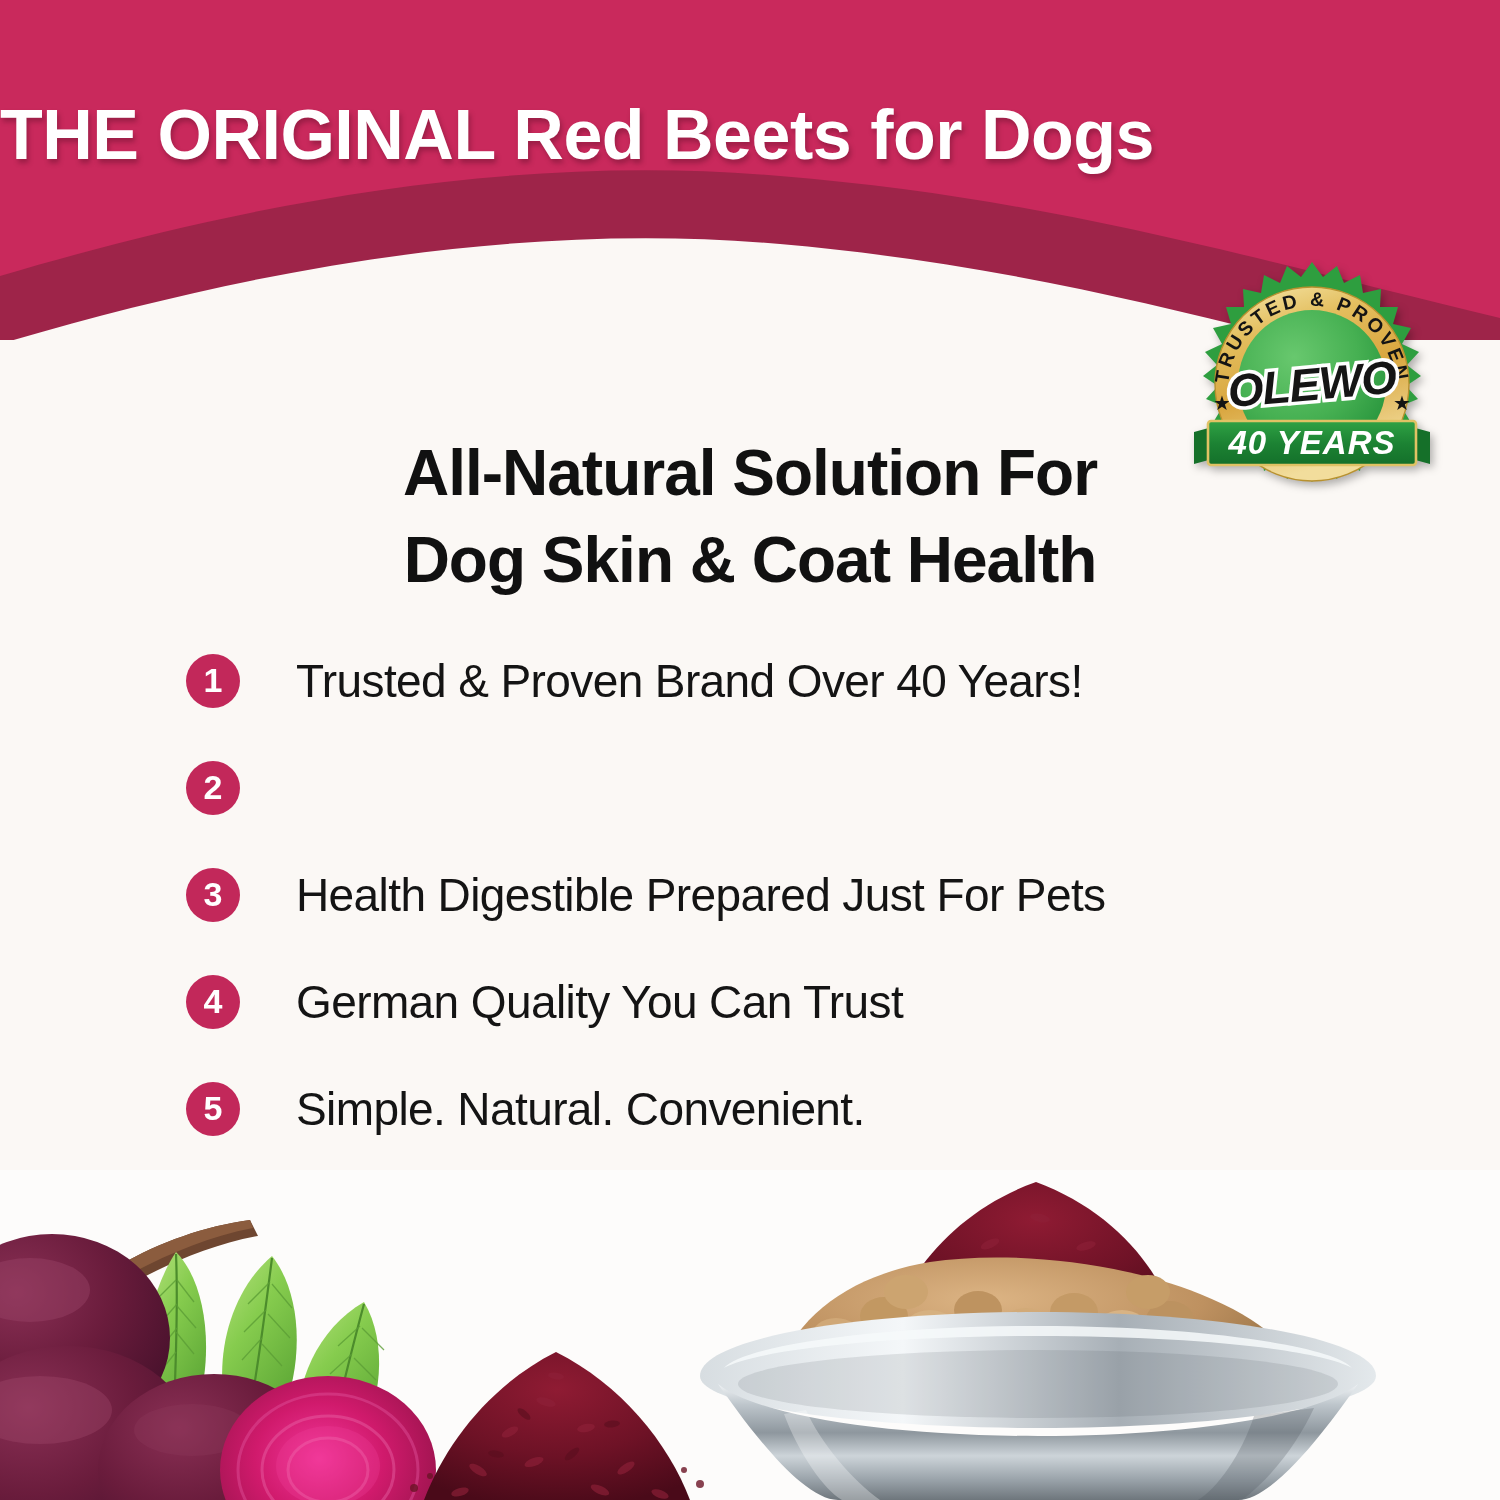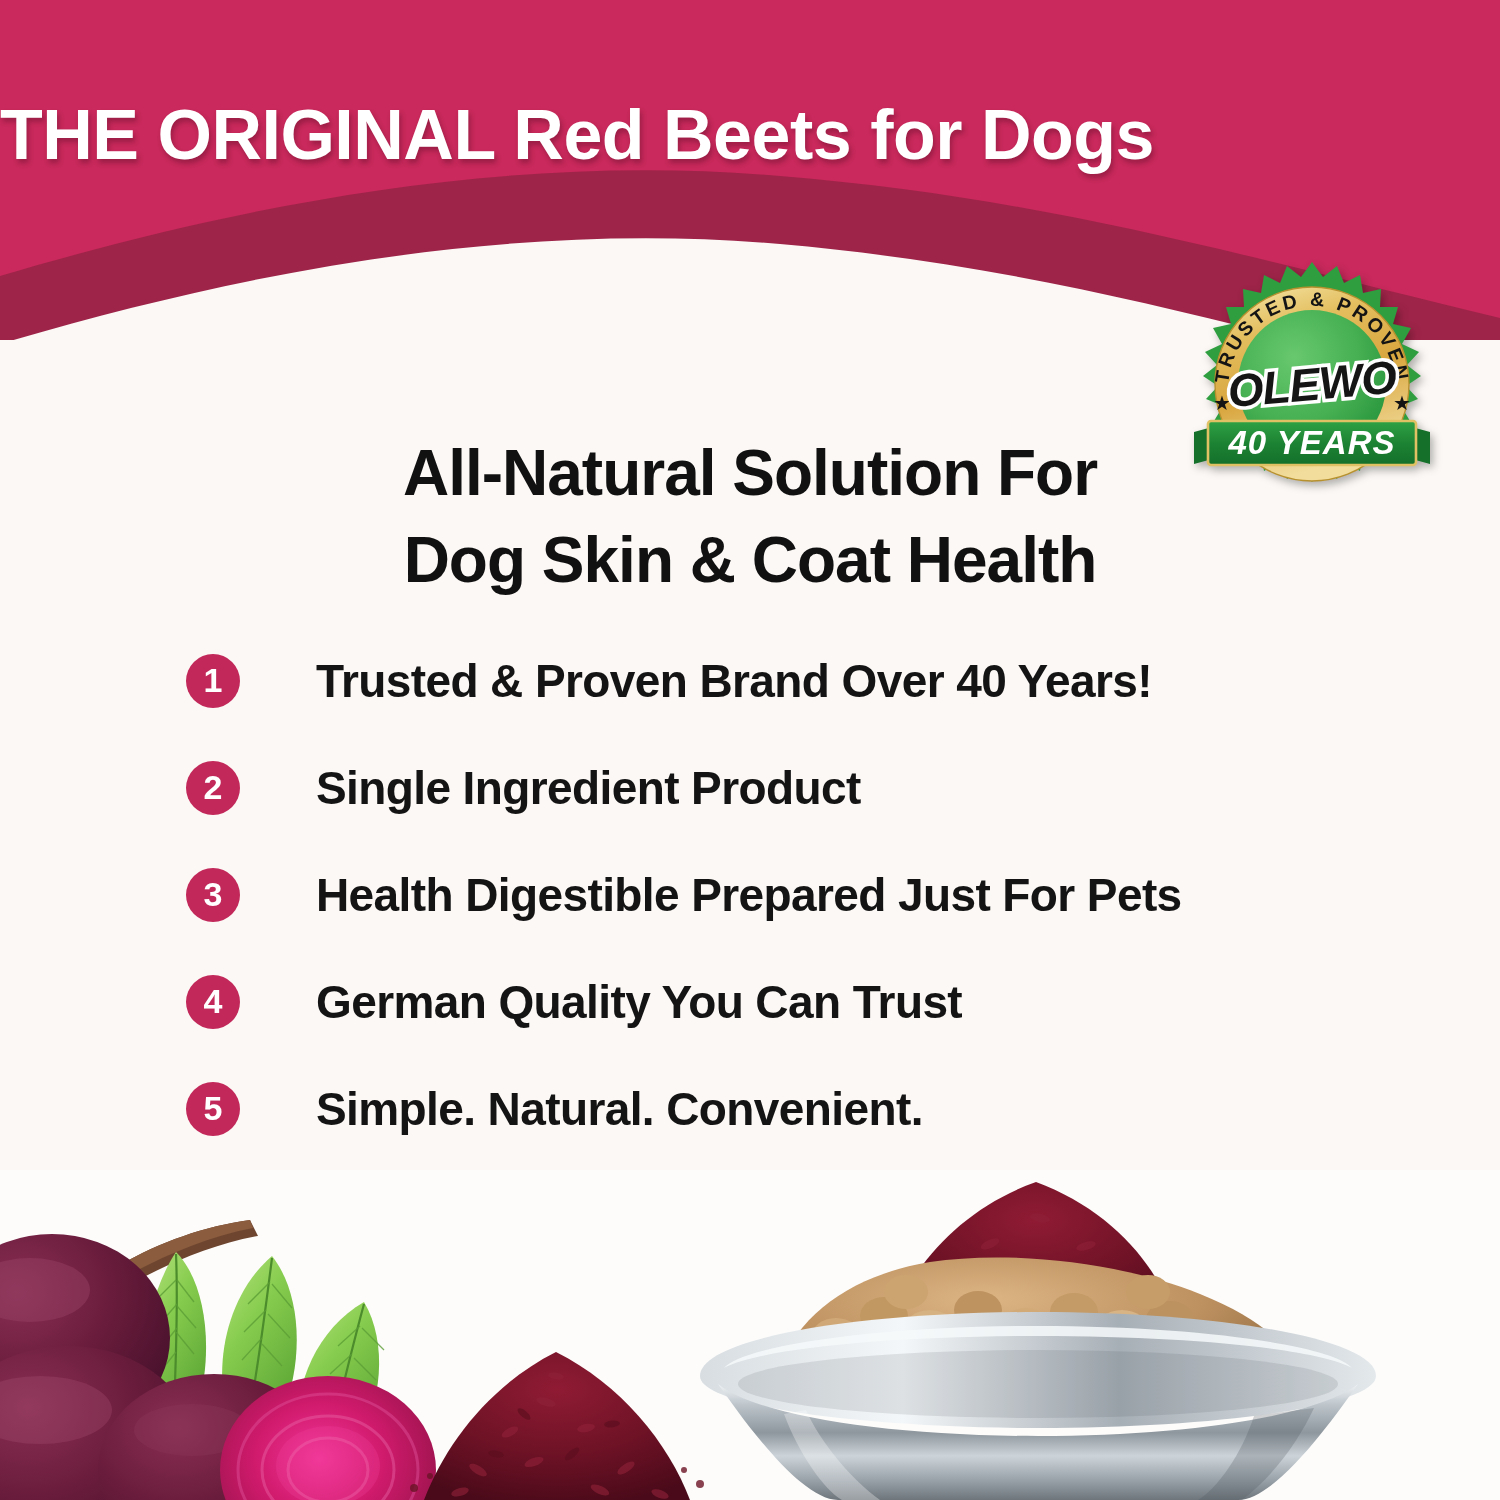--- a/index.html
+++ b/index.html
@@ -80,24 +80,24 @@
     color:#FFFFFF;
     font-size:34px;
     font-weight:bold;
     display:flex;
     align-items:center;
     justify-content:center;
     line-height:1;
     padding-bottom:2px;
   }
   .benefit-text {
-    margin-left:76px;
+    margin-left:56px;
     color:#141414;
     font-size:46px;
-    font-weight:700;
+    font-weight:400;
     letter-spacing:-0.6px;
     line-height:1;
     white-space:nowrap;
   }
 
   
   .photo-strip {
     position:absolute; left:0; bottom:0;
     width:1500px; height:330px;
     z-index:2;
@@ -182,21 +182,20 @@
 
   <div class="benefits">
 
     <div class="benefit-row">
       <div class="benefit-num">1</div>
       <div class="benefit-text">Trusted &amp; Proven Brand Over 40 Years!</div>
     </div>
 
     <div class="benefit-row">
       <div class="benefit-num">2</div>
-      <div class="benefit-text">Single Ingredient Product</div>
     </div>
 
     <div class="benefit-row">
       <div class="benefit-num">3</div>
       <div class="benefit-text">Health Digestible Prepared Just For Pets</div>
     </div>
 
     <div class="benefit-row">
       <div class="benefit-num">4</div>
       <div class="benefit-text">German Quality You Can Trust</div>

